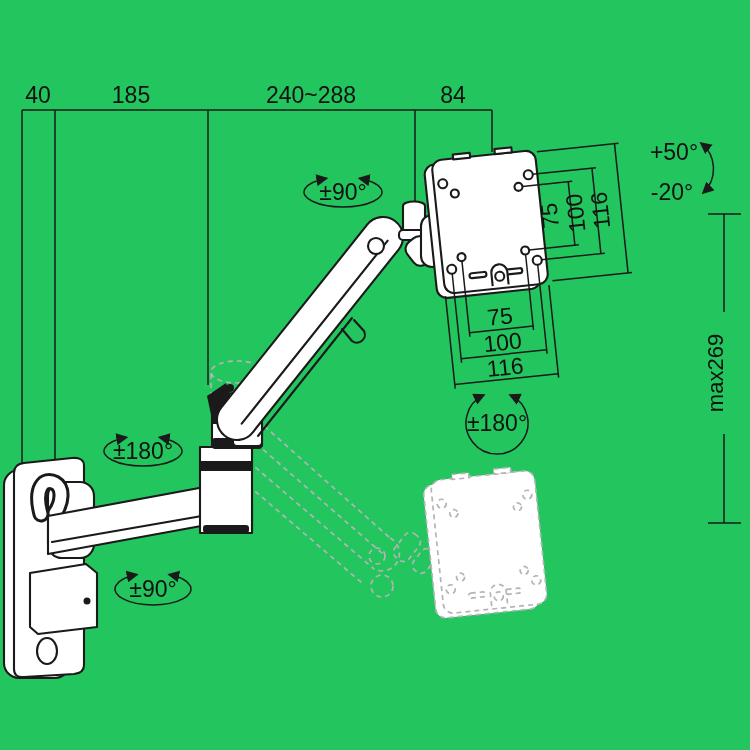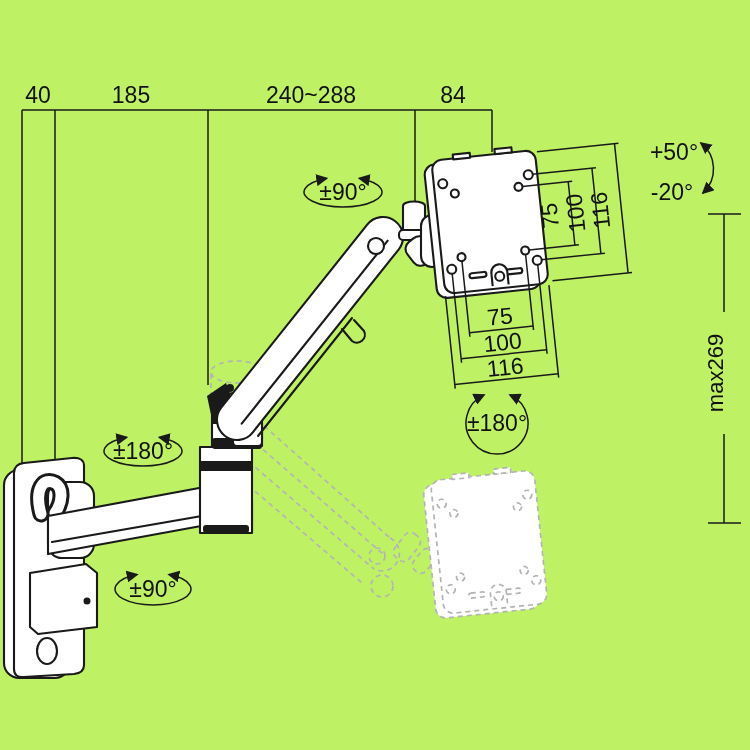--- a/index.html
+++ b/index.html
@@ -1,16 +1,16 @@
 <!DOCTYPE html>
 <html><head>
 <meta charset="utf-8">
 <style>
   html,body{margin:0;padding:0;background:#ffffff;}
-  .stage{width:750px;height:750px;position:relative;background:#bef264;}
+  .stage{width:750px;height:750px;position:relative;background:#22c55e;}
   svg{display:block;}
   .lbl{font-family:"Liberation Sans",sans-serif;font-size:23px;fill:#111;}
   .lbl-sm{font-family:"Liberation Sans",sans-serif;font-size:22px;fill:#111;}
   .dim{stroke:#1a1a1a;stroke-width:1.5;fill:none;stroke-linecap:butt;}
   .ln{stroke:#1a1a1a;stroke-width:2.1;fill:none;stroke-linejoin:round;stroke-linecap:round;}
   .fw{fill:#ffffff;}
   .dark{fill:#1a1a1a;stroke:none;}
   .ghost{stroke:#b4b4b4;stroke-width:1.7;fill:none;stroke-dasharray:5 4;stroke-linejoin:round;}
   .plate-solid{stroke:#1a1a1a;stroke-width:2.1;stroke-linejoin:round;}
   .plate-ghost{stroke:#b4b4b4;stroke-width:1.7;stroke-dasharray:5 4;stroke-linejoin:round;}

